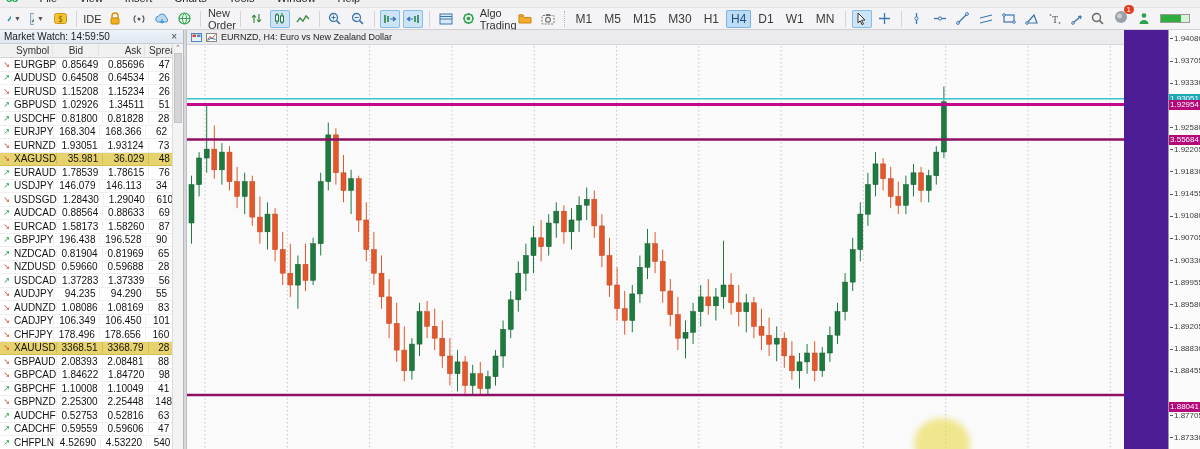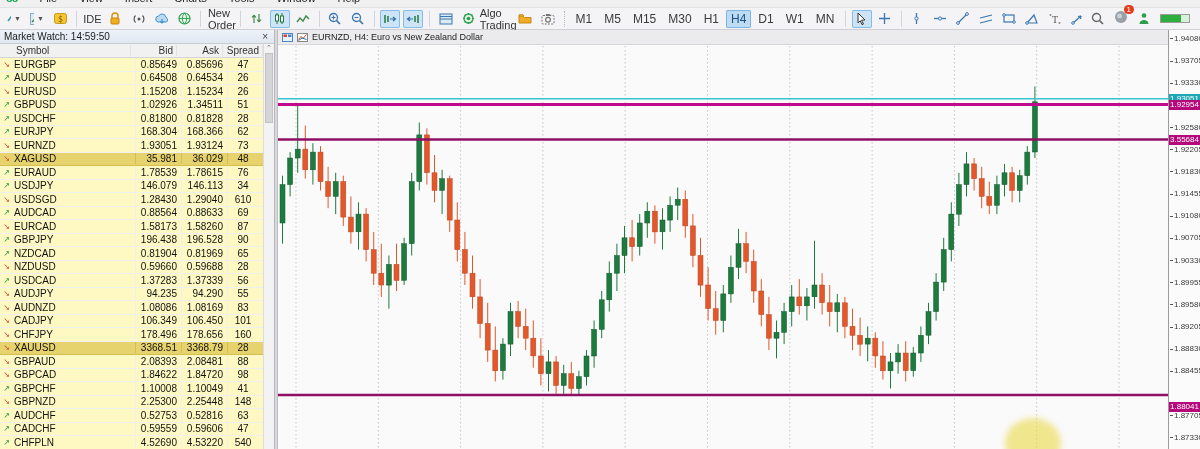--- a/index.html
+++ b/index.html
@@ -22,41 +22,41 @@
   .tf.sel { background:#bcdcf5; box-shadow:inset 0 0 0 1px #7fb4e0; color:#1c4f80; }
   .right-icons { margin-left:auto; display:flex; align-items:center; gap:10px; padding-right:6px; }
   .connbar { width:30px; height:9px; background:#2eae3e; border:1px solid #9a9a9a; position:relative; }
   .connbar i { position:absolute; right:0; top:0; bottom:0; width:8px; background:#d9f2dc; }
   .badge { position:absolute; top:-5px; right:-6px; background:#e03c1e; color:#fff; font-size:8px; border-radius:7px; padding:0 3px; line-height:9px; }
 
   
   .main { display:flex; height:419px; }
 
   
-  .market-watch { position:relative; width:275px; background:#fef9c3; border-right:1px solid #b8b8bc; font-size:10px; flex:none; }
+  .market-watch { position:relative; width:184px; background:#ffffff; border-right:1px solid #b8b8bc; font-size:10px; flex:none; }
   .mw-title { height:14px; background:linear-gradient(#eef3f9,#dfe7f1); border-bottom:1px solid #c8cdd4; display:flex; align-items:center; padding:0 4px; font-size:10px; color:#1a1a1a; }
   .mw-close { margin-left:auto; color:#444; font-size:10px; line-height:10px; padding:0 2px; }
   .mw-header { height:14px; display:flex; align-items:center; background:#f1f1f2; border-bottom:1px solid #d4d4d6; color:#333; padding-right:11px; }
   .mw-header span { padding:0 3px; border-right:1px solid #e2e2e4; }
   .mw-rows { position:absolute; top:28px; bottom:0; left:0; right:11px; overflow:hidden; }
   .mw-row { height:13.5px; display:flex; align-items:center; border-bottom:1px solid #efefef; color:#111; }
   .mw-row.hl { background:#e7d36d; border-bottom:1px solid #d6bf50; }
   .c-arrow { width:13px; text-align:center; font-size:8px; flex:none; }
   .up { color:#1f9e4a; } .down { color:#d0432f; }
   .c-sym { flex:1; padding-left:1px; }
   .c-bid,.c-ask { width:46px; text-align:right; padding-right:4px; border-left:1px solid #f0f0f0; flex:none; }
   .c-spr { width:36px; text-align:center; padding-right:5px; border-left:1px solid #f0f0f0; flex:none; }
   .mw-row.hl .c-bid,.mw-row.hl .c-ask,.mw-row.hl .c-spr { border-left-color:#d6bf50; }
   .mw-scrollbar { position:absolute; top:14px; right:0; bottom:0; width:11px; background:#f3f3f4; border-left:1px solid #dcdcde; font-size:7px; color:#666; text-align:center; }
   .mw-thumb { margin:1px; height:70px; background:#d5d5d8; border:1px solid #c2c2c6; }
 
   .splitter { width:3px; background:#d8d8dc; border-right:1px solid #bdbdc2; flex:none; }
 
   
-  .chart-area { position:relative; flex:1; background:#15803d; overflow:hidden; }
+  .chart-area { position:relative; flex:1; background:#4c1d95; overflow:hidden; }
   .chart-titlebar { position:absolute; left:0; top:0; width:937px; height:15px; background:#ebebee; border-bottom:1px solid #d6d6da; display:flex; align-items:center; gap:4px; padding:0 4px; font-size:9px; color:#222; z-index:5; }
   .mini-ic { width:11px; height:9px; flex:none; }
   #chart-svg { position:absolute; left:0; top:0; z-index:1; }
   .price-axis { position:absolute; top:0; right:0; width:32px; bottom:0; background:#fbfbfc; border-left:1px solid #9a9aa0; z-index:6; }
   .ax-label { position:absolute; left:1px; font-size:8px; color:#3a3a3a; white-space:nowrap; }
   .ax-label::before { content:""; display:inline-block; width:3px; height:1px; background:#555; vertical-align:middle; margin-right:1px; }
   .ax-tag { position:absolute; left:0; right:0; font-size:8px; color:#fff; text-align:center; line-height:10px; height:10px; z-index:7; }
   .tag-current { background:#1fa8b4; }
   .tag-level { background:#b5087a; }
   .click-blob { position:absolute; width:56px; height:50px; border-radius:50%; background:rgba(233,217,70,.6); filter:blur(3px); z-index:4; }
@@ -317,21 +317,21 @@
 
   <div class="main">
 
     <div class="market-watch">
       <div class="mw-title">
         <span>Market Watch: 14:59:50</span>
         <span class="mw-close">×</span>
       </div>
       <div class="mw-header" id="mw-header">
           <span style="flex: 1 1 0%; padding-left: 16px;">Symbol</span>
-          <span style="width: 46px; text-align: right; flex: 0 0 auto;">Bid</span>
+          <span style="width: 46px; text-align: center; flex: 0 0 auto;">Bid</span>
           <span style="width: 46px; text-align: right; flex: 0 0 auto;">Ask</span>
           <span style="width: 40px; text-align: right; flex: 0 0 auto;">Spread</span>
         </div>
       <div class="mw-rows" id="mw-rows">
           <div class="mw-row">
             <span class="c-arrow down">↘</span>
             <span class="c-sym">EURGBP</span>
             <span class="c-bid">0.85649</span>
             <span class="c-ask">0.85696</span>
             <span class="c-spr">47</span>

